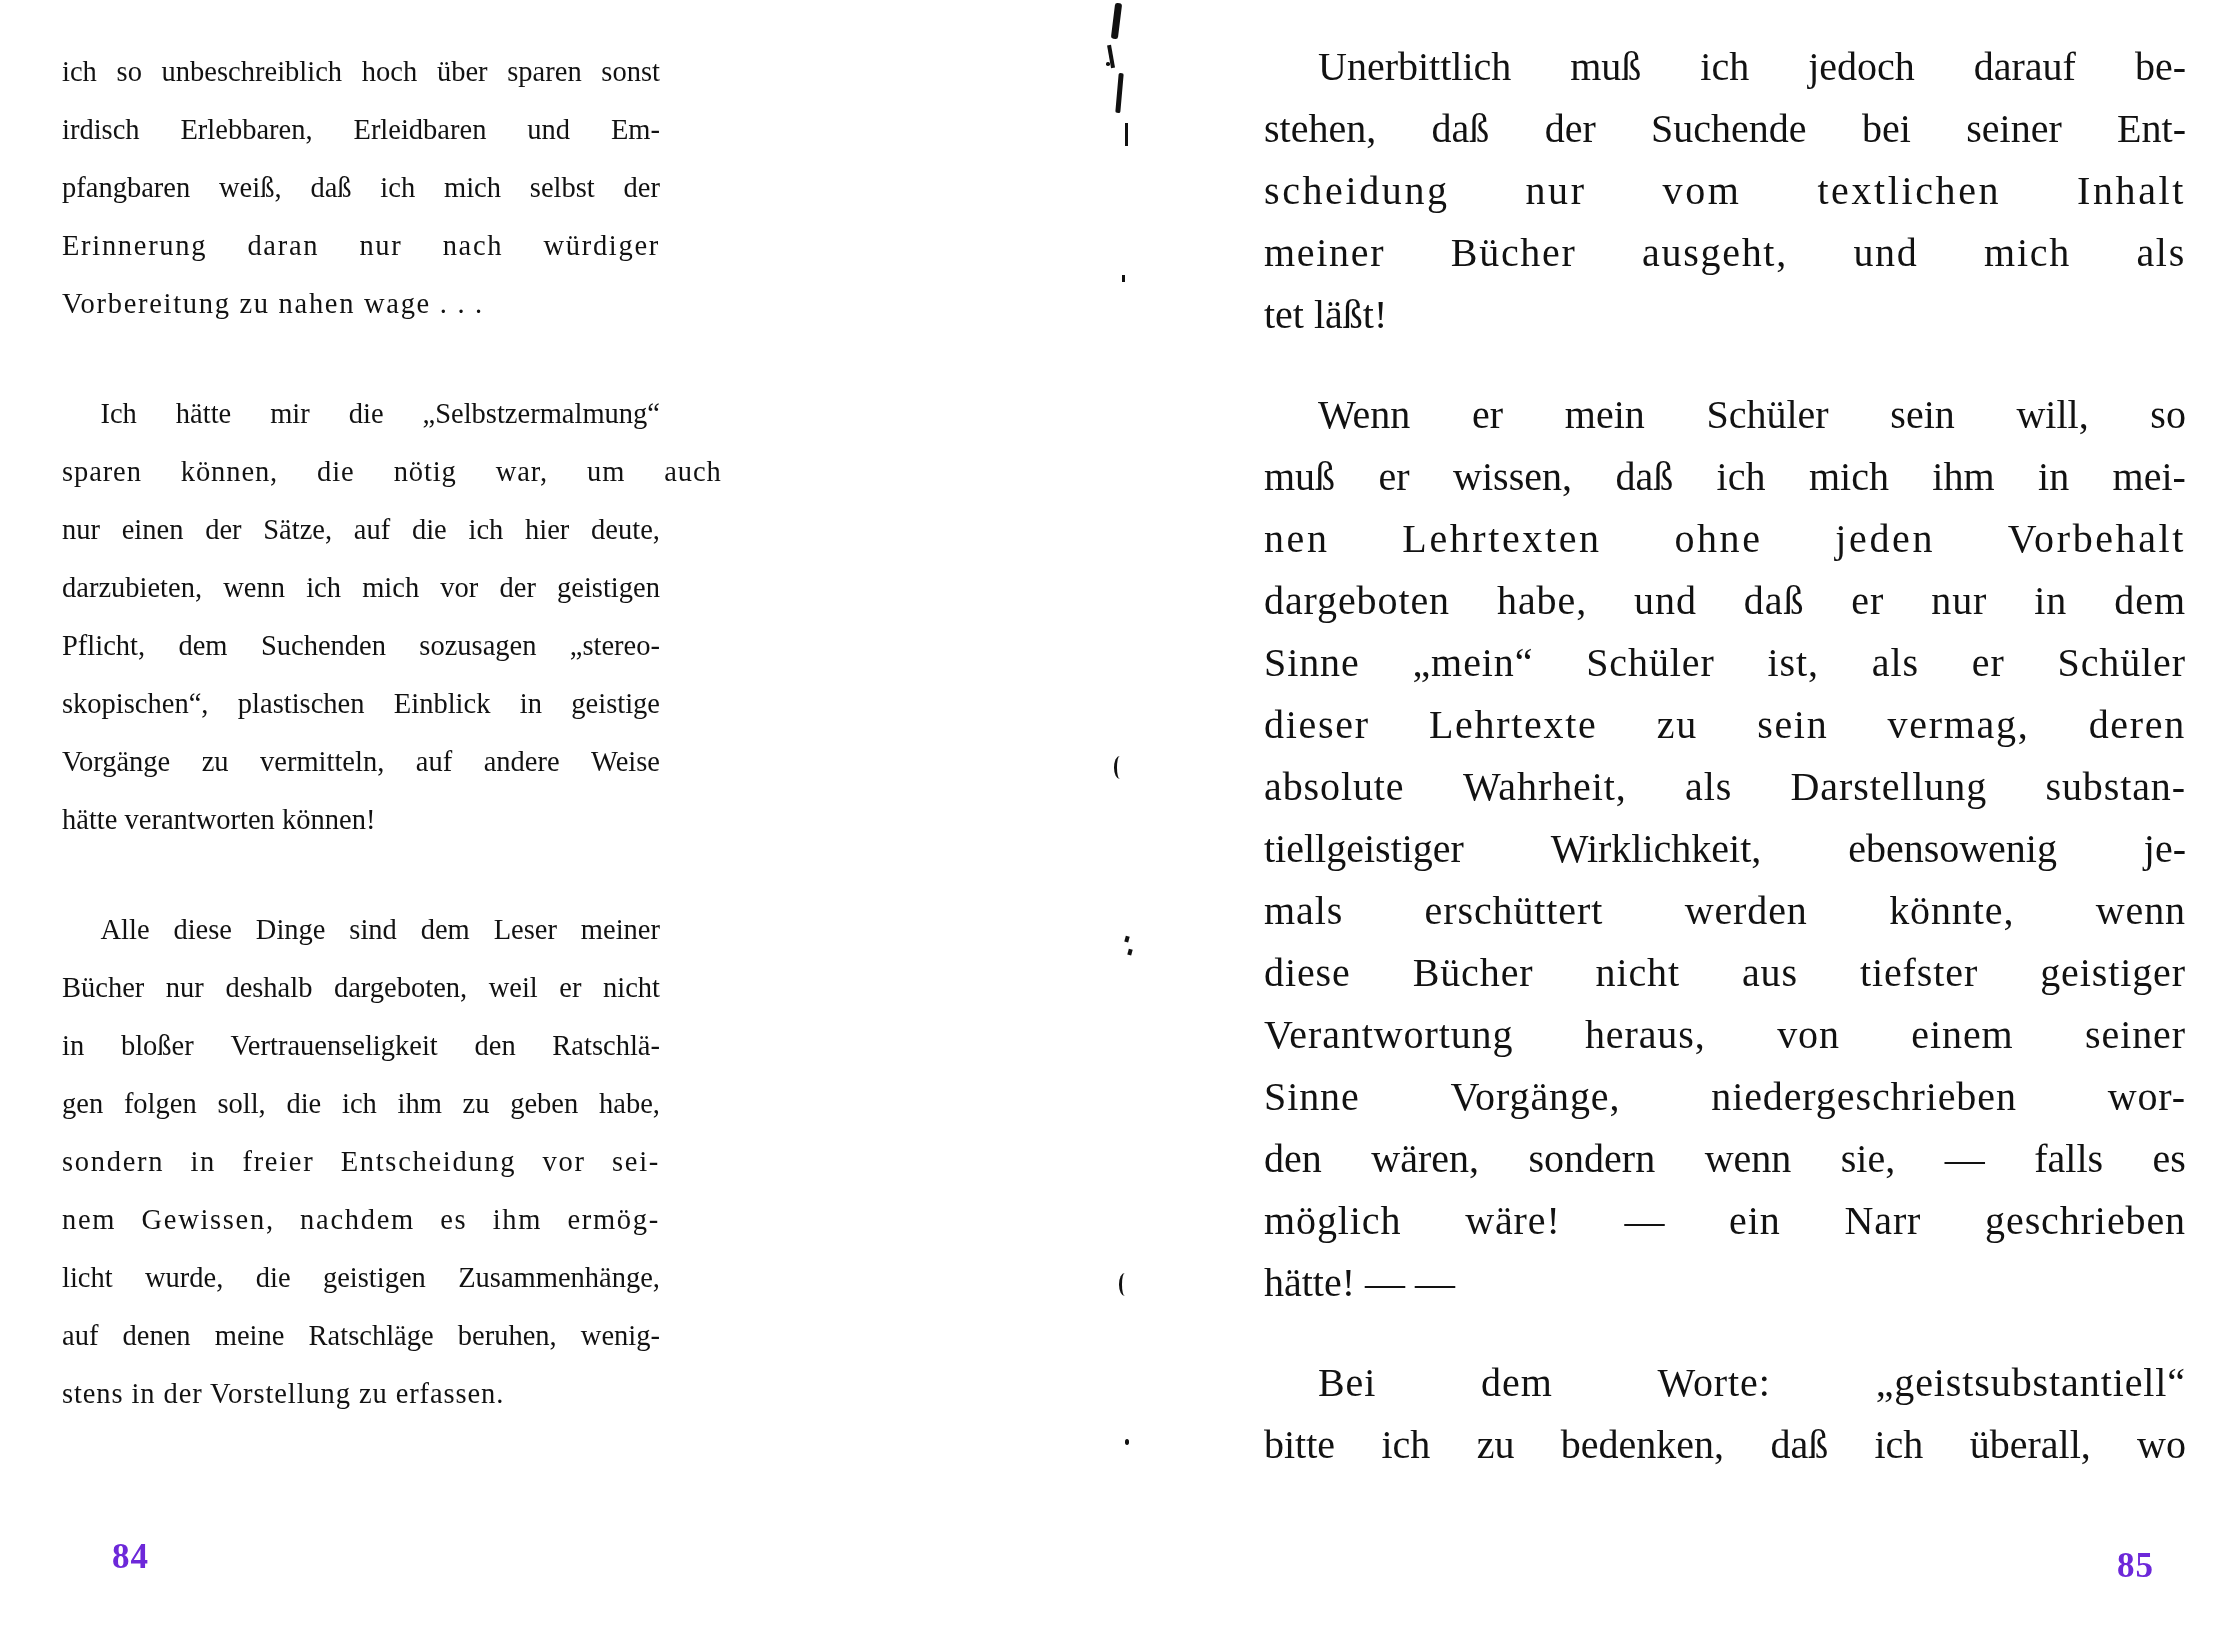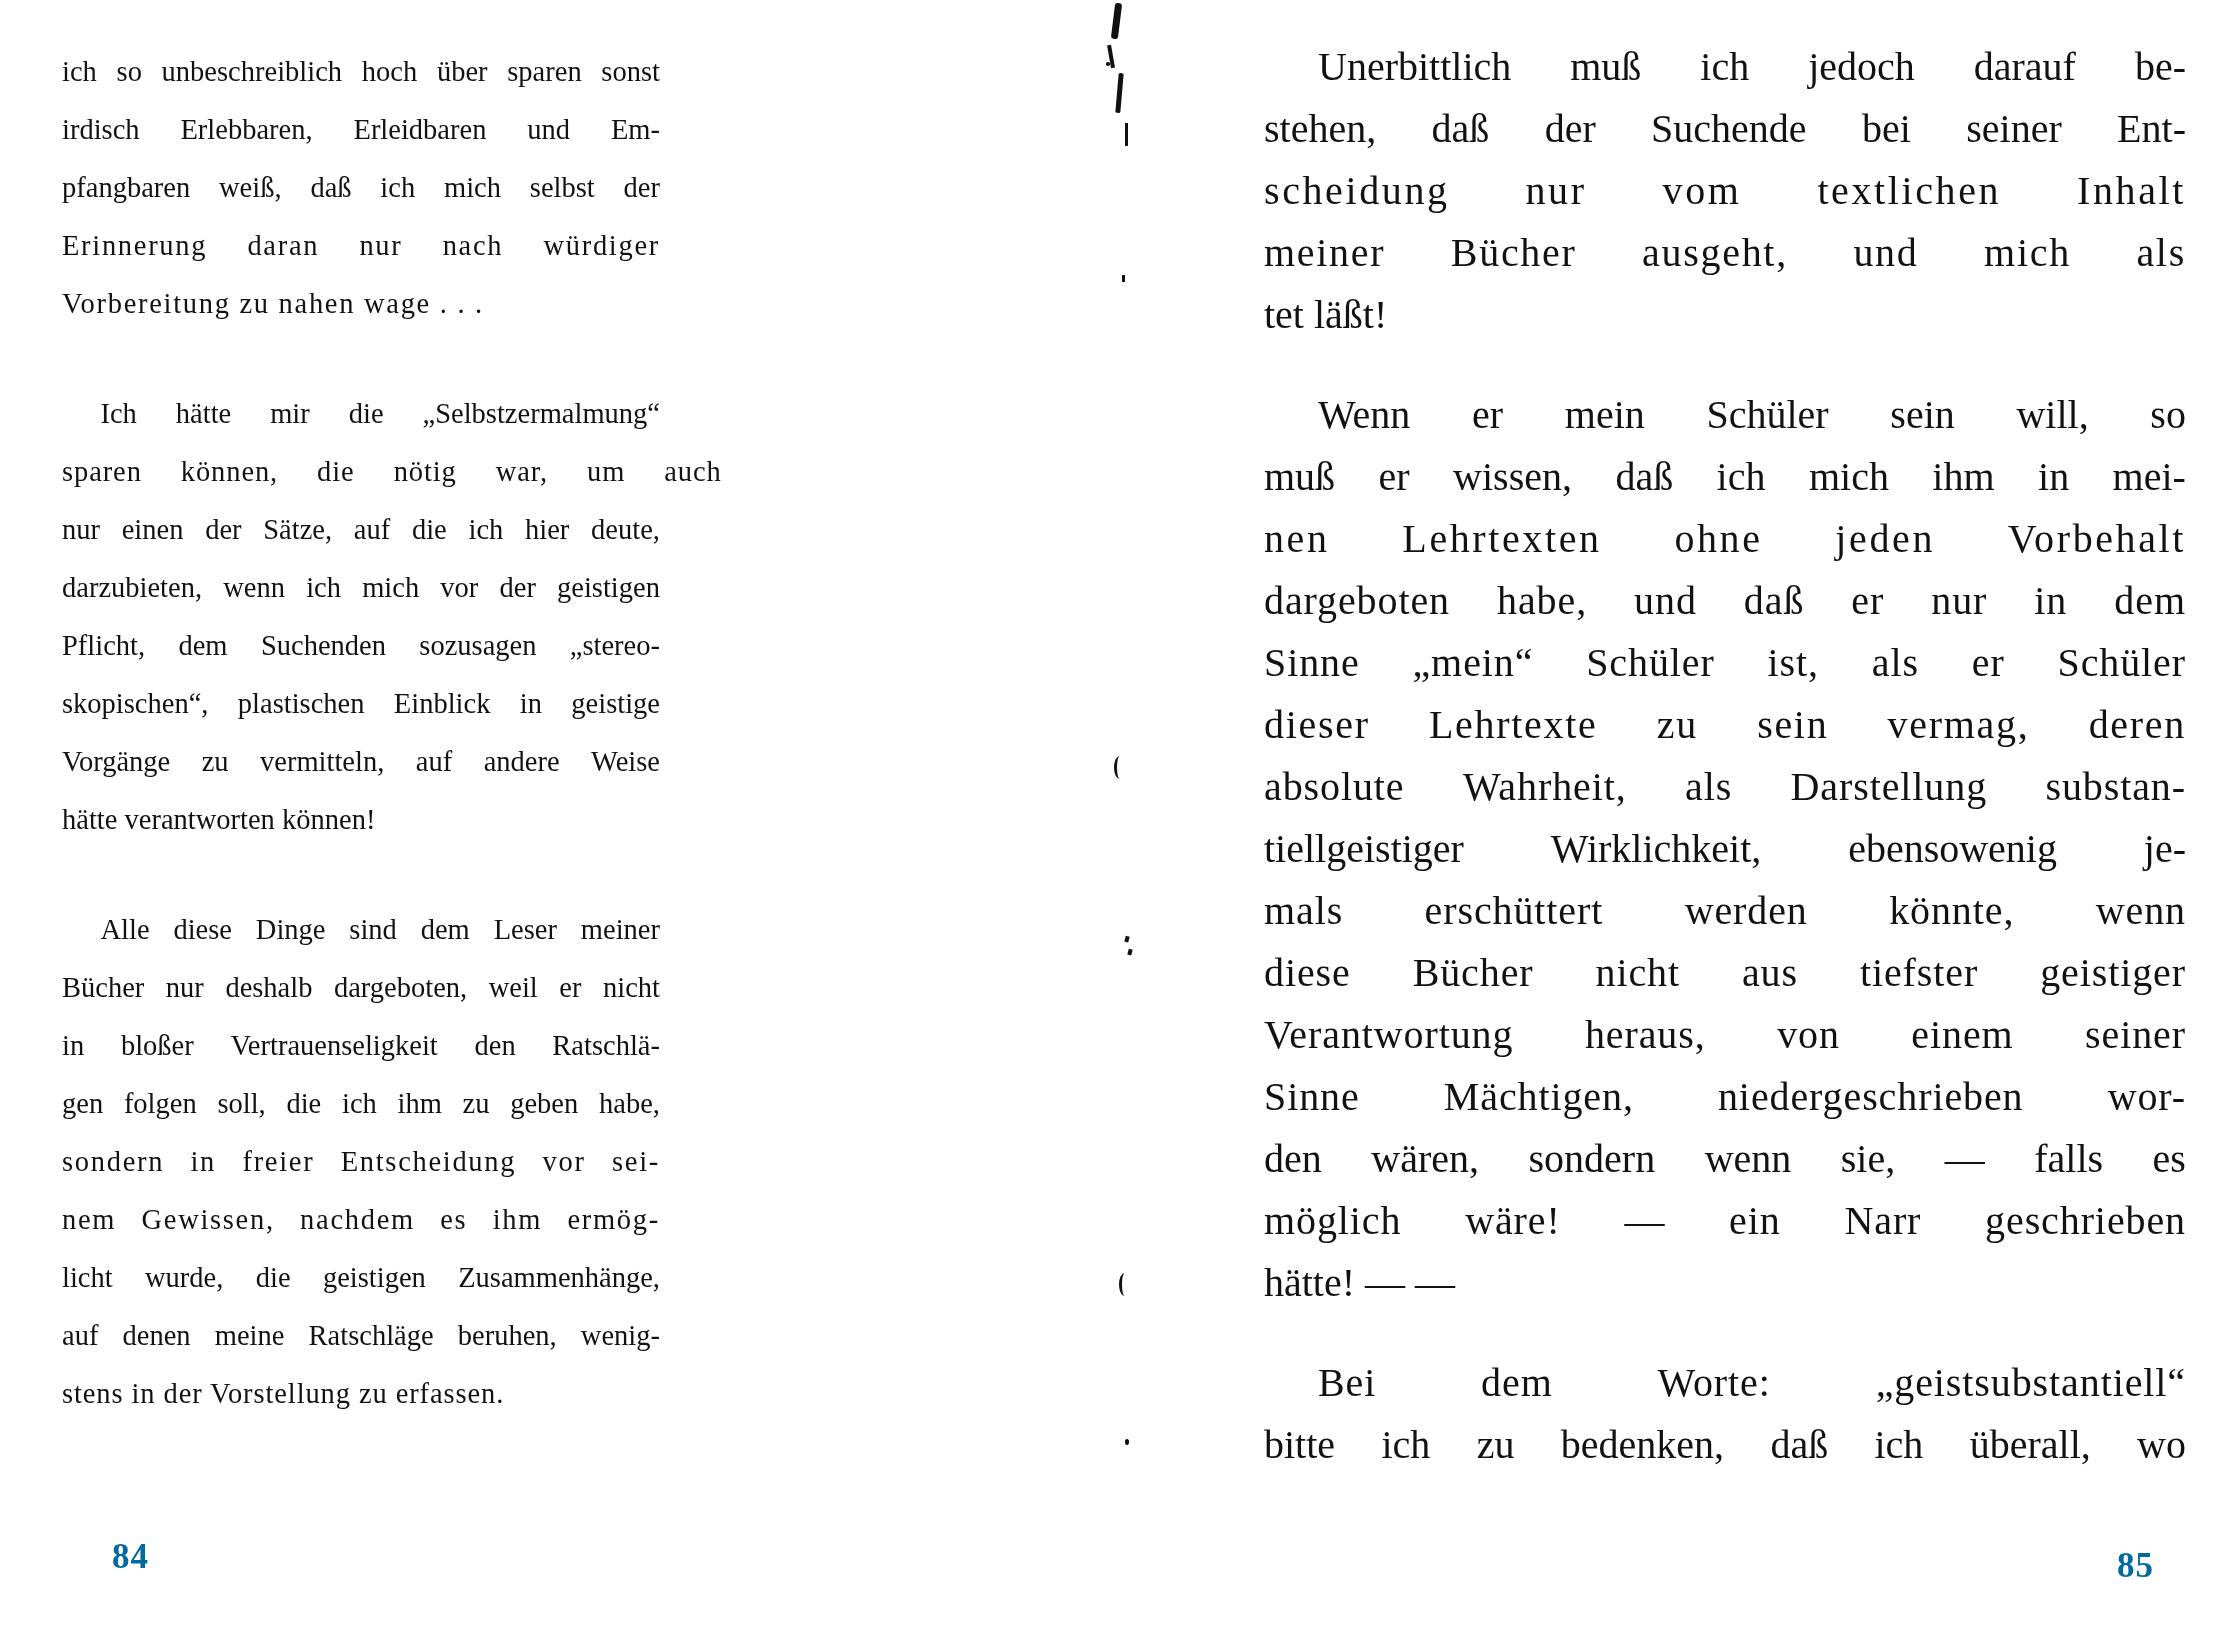--- a/index.html
+++ b/index.html
@@ -21,21 +21,21 @@
   .line { line-height: var(--lh); white-space: nowrap; align-items: flex-end; }
   .line.just { display: flex; justify-content: space-between; }
   .line.indent { padding-left: 1.35em; }
   .w { display: inline-block; }
 
   .page-number {
     position: absolute;
     font-size: 35px;
     font-weight: bold;
     letter-spacing: 0.9px;
-    color: #0369a1;
+    color: #6d28d9;
   }
   #page-number-left  { left: 112px;  top: 1537px; }
   #page-number-right { left: 2117px; top: 1546px; }
 
   
   .smudge { position: absolute; background: #111; }
   .s1  { left: 1113px; top: 2.6px;    width: 7px; height: 36px; transform: rotate(7deg);  border-radius: 2.6px; }
   .s2  { left: 1109px; top: 45px;   width: 3.5px; height: 22.5px; transform: rotate(-10deg); }
   .s3  { left: 1117px; top: 73px;   width: 5.2px; height: 40px; transform: rotate(5deg); border-radius: 1.7px; }
   .s4  { left: 1106px; top: 62px;   width: 3.5px; height: 3.5px;  border-radius: 50%; }
@@ -348,21 +348,21 @@
           </div>
           <div class="line just" style="letter-spacing: 0.9px;">
             <span class="w">Verantwortung</span>
             <span class="w">heraus,</span>
             <span class="w">von</span>
             <span class="w">einem</span>
             <span class="w">seiner</span>
           </div>
           <div class="line just" style="letter-spacing: 0.9px;">
             <span class="w">Sinne</span>
-            <span class="w">Mächtigen,</span>
+            <span class="w">Vorgänge,</span>
             <span class="w">niedergeschrieben</span>
             <span class="w">wor-</span>
           </div>
           <div class="line just">
             <span class="w">den</span>
             <span class="w">wären,</span>
             <span class="w">sondern</span>
             <span class="w">wenn</span>
             <span class="w">sie,</span>
             <span class="w">—</span>

